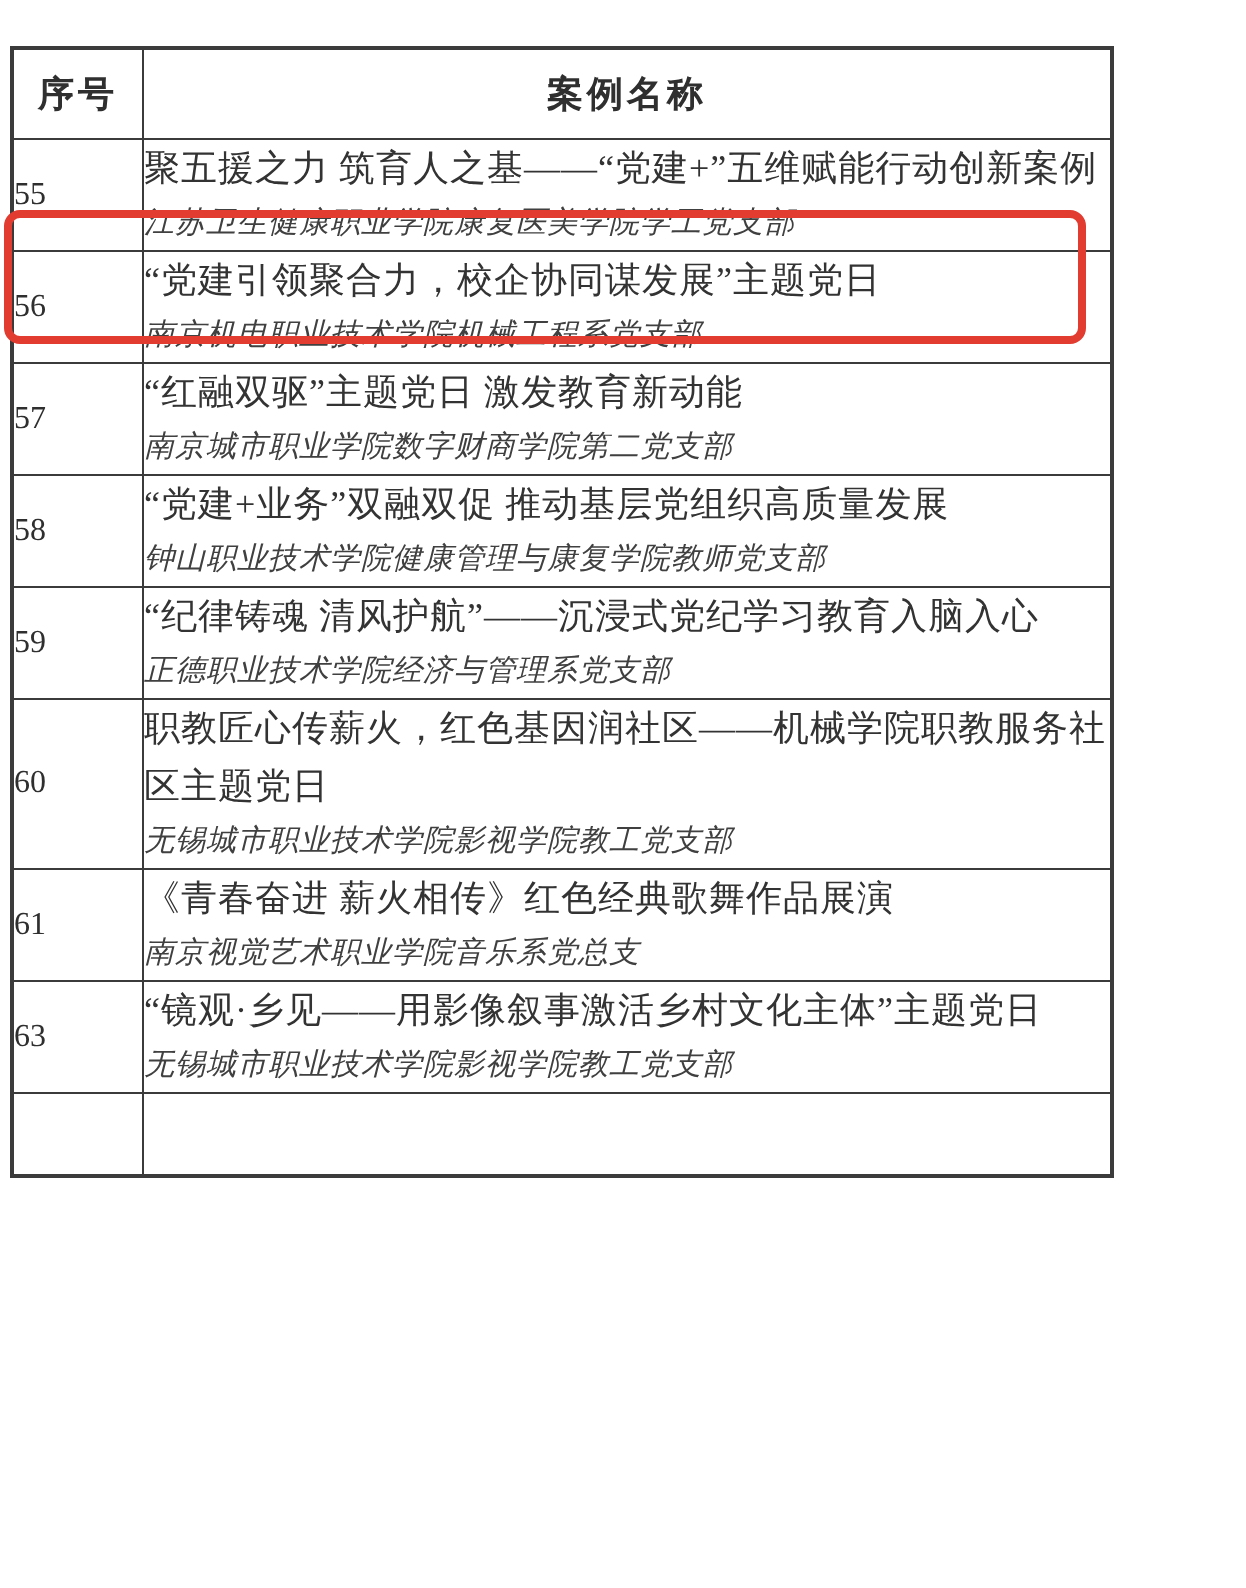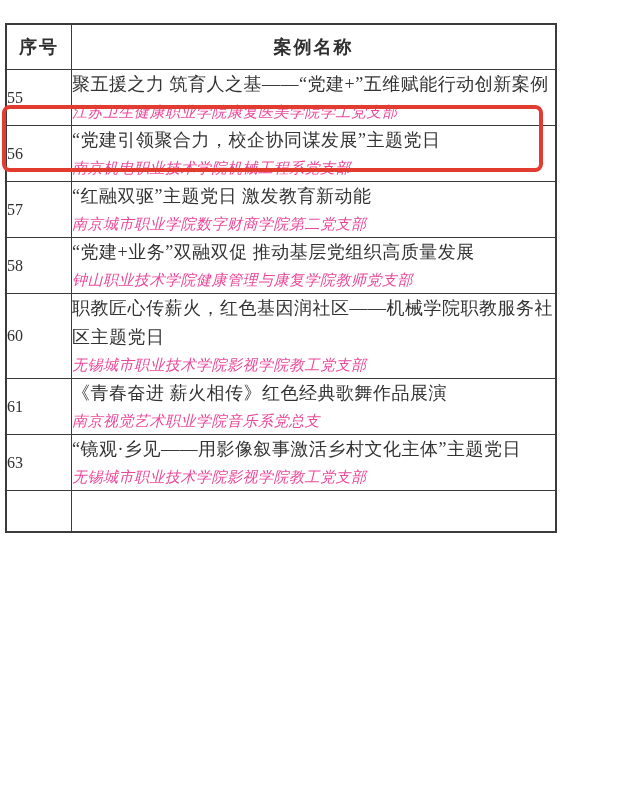--- a/index.html
+++ b/index.html
@@ -51,21 +51,21 @@
   }
   .case-title {
     font-size: 18px;
     line-height: 29px;
     color: #333333;
     letter-spacing: 0.5px;
   }
   .case-org {
     font-size: 15px;
     line-height: 26px;
-    color: #ec4899;
+    color: #404040;
     font-style: italic; 
     letter-spacing: 0.5px;
   }
   tr.partial-row td { height: 40px; }
   #highlight-box {
     position: absolute;
     border: 4px solid #e23b30;
     border-radius: 8px;
     left: 2px;
     width: 533px;
@@ -112,20 +112,27 @@
   </tr>
 
   <tr>
     <td class="cell-no">58</td>
     <td class="cell-content">
       <div class="case-title">“党建+业务”双融双促  推动基层党组织高质量发展</div>
       <div class="case-org">钟山职业技术学院健康管理与康复学院教师党支部</div>
     </td>
   </tr>
 
+  <tr>
+    <td class="cell-no">59</td>
+    <td class="cell-content">
+      <div class="case-title">“纪律铸魂  清风护航”——沉浸式党纪学习教育入脑入心</div>
+      <div class="case-org">正德职业技术学院经济与管理系党支部</div>
+    </td>
+  </tr>
 
   <tr>
     <td class="cell-no">60</td>
     <td class="cell-content">
       <div class="case-title">职教匠心传薪火，红色基因润社区——机械学院职教服务社区主题党日</div>
       <div class="case-org">无锡城市职业技术学院影视学院教工党支部</div>
     </td>
   </tr>
 
   <tr>

